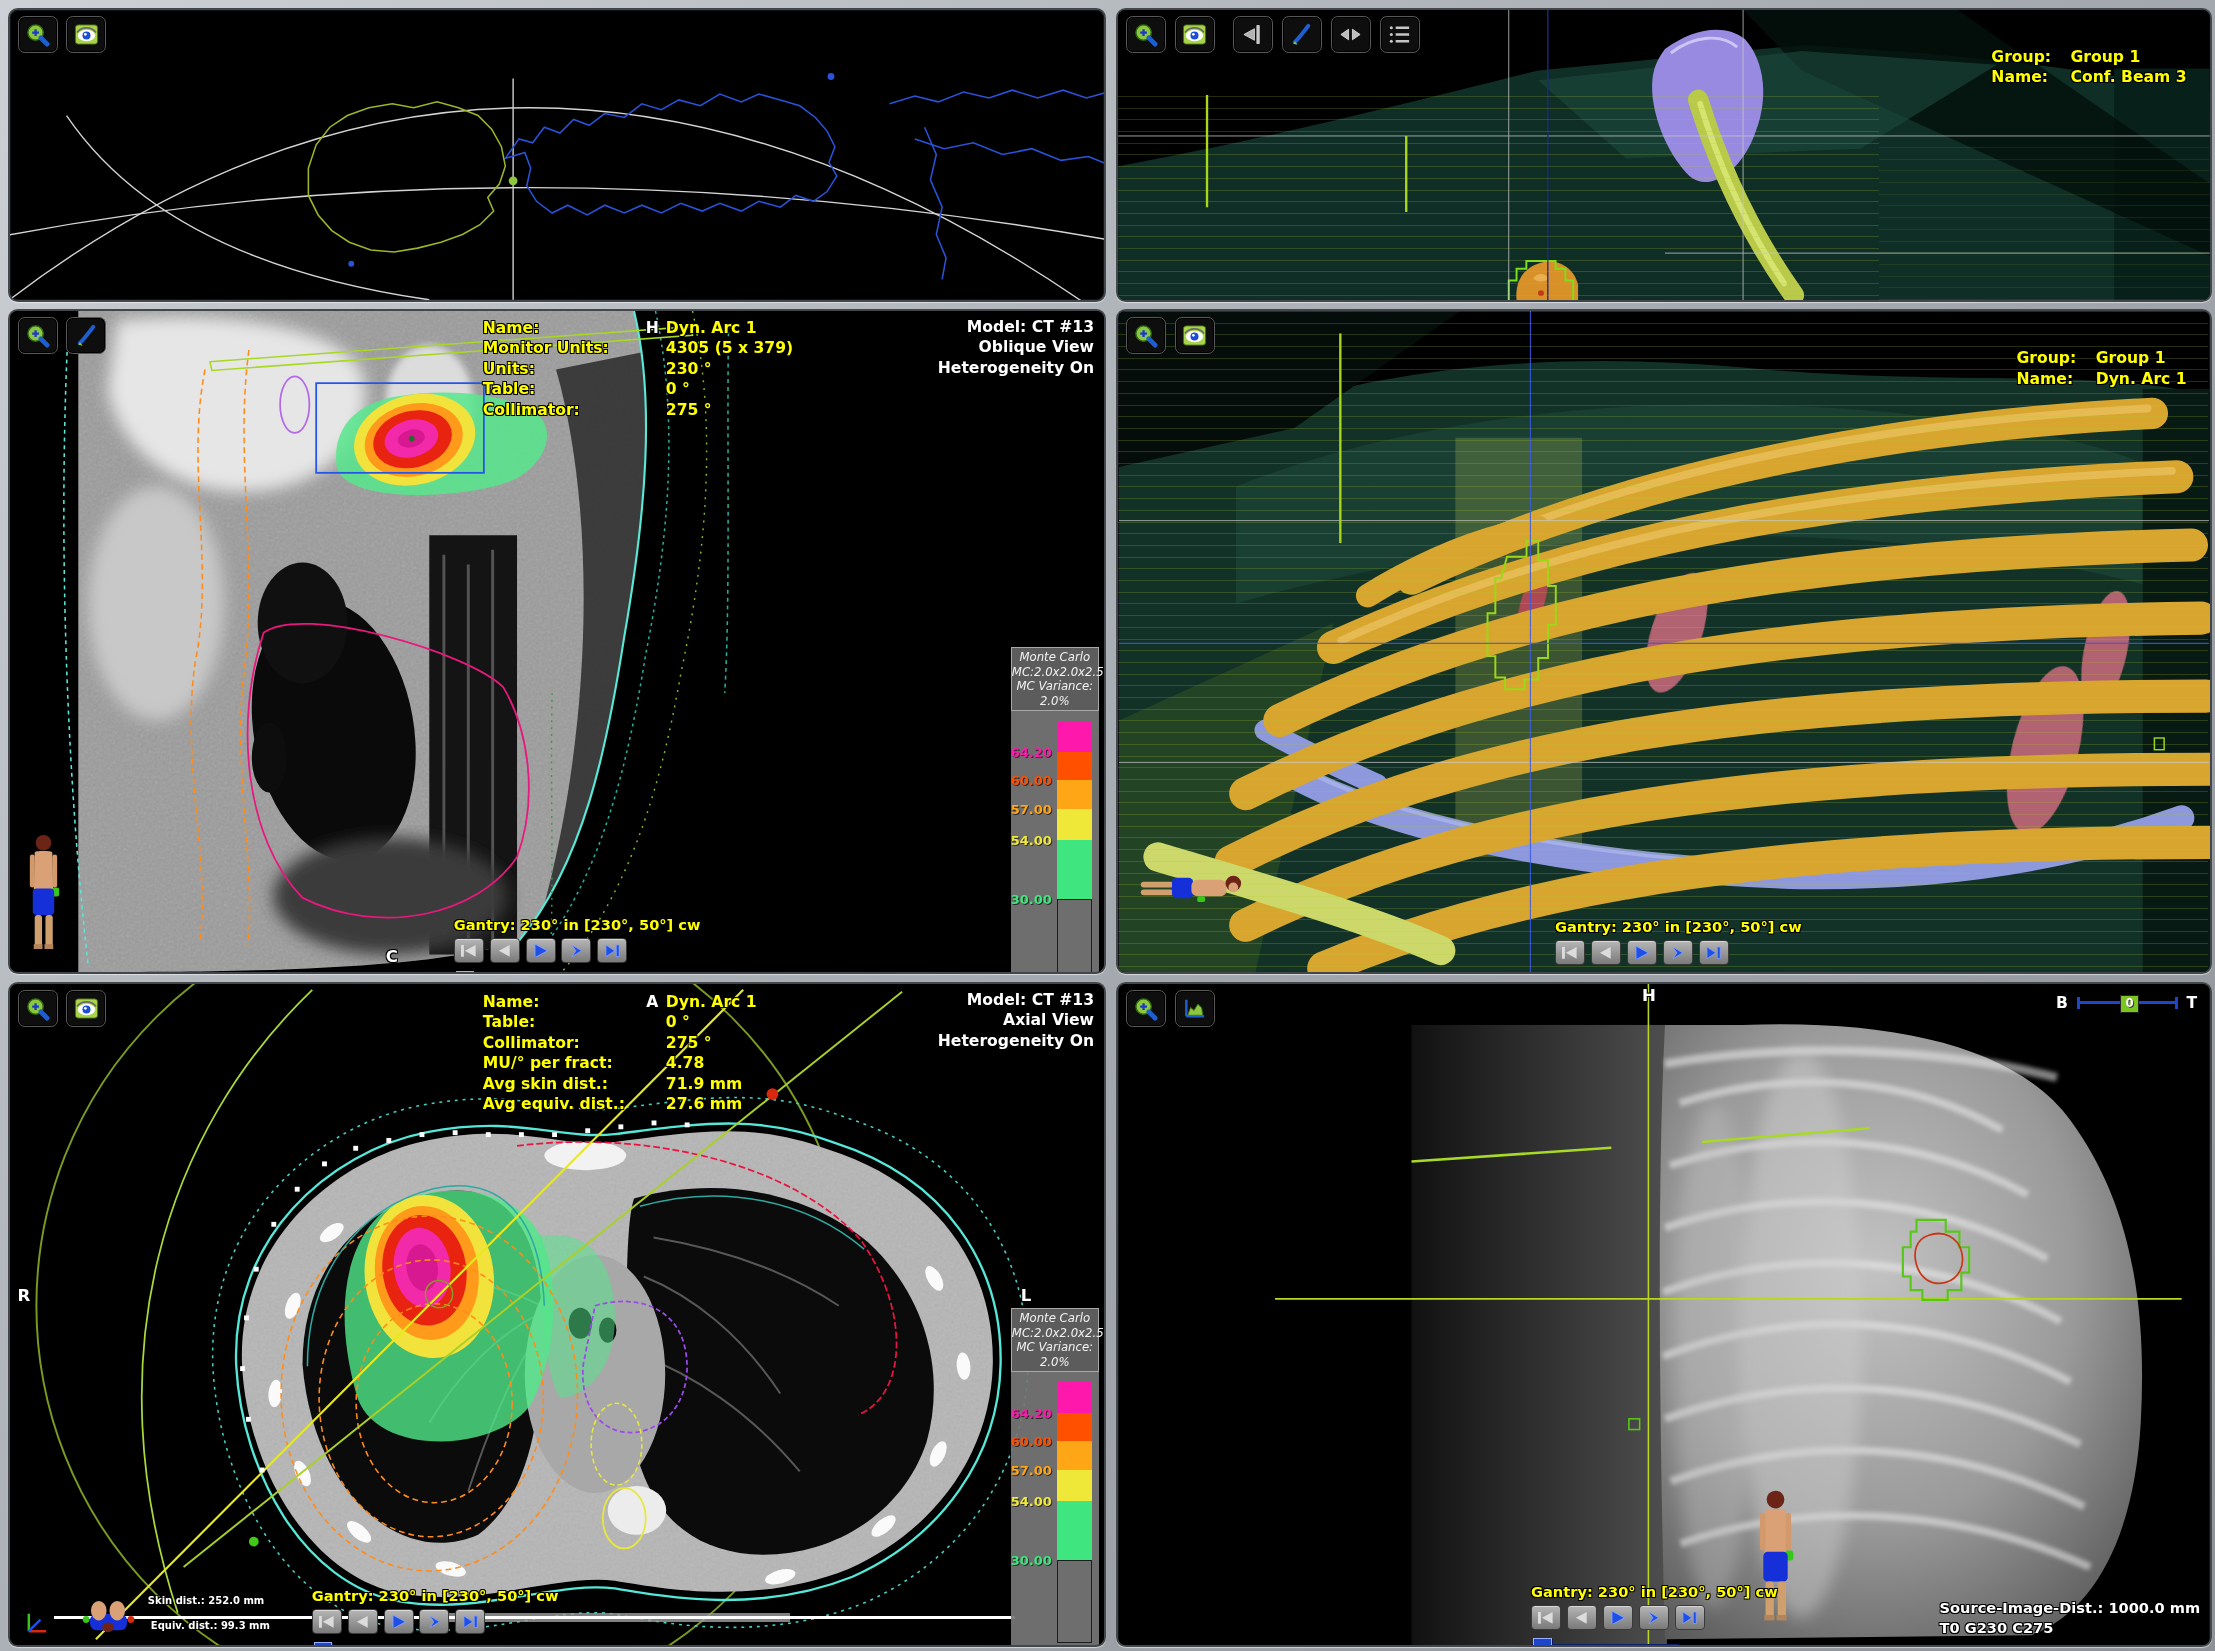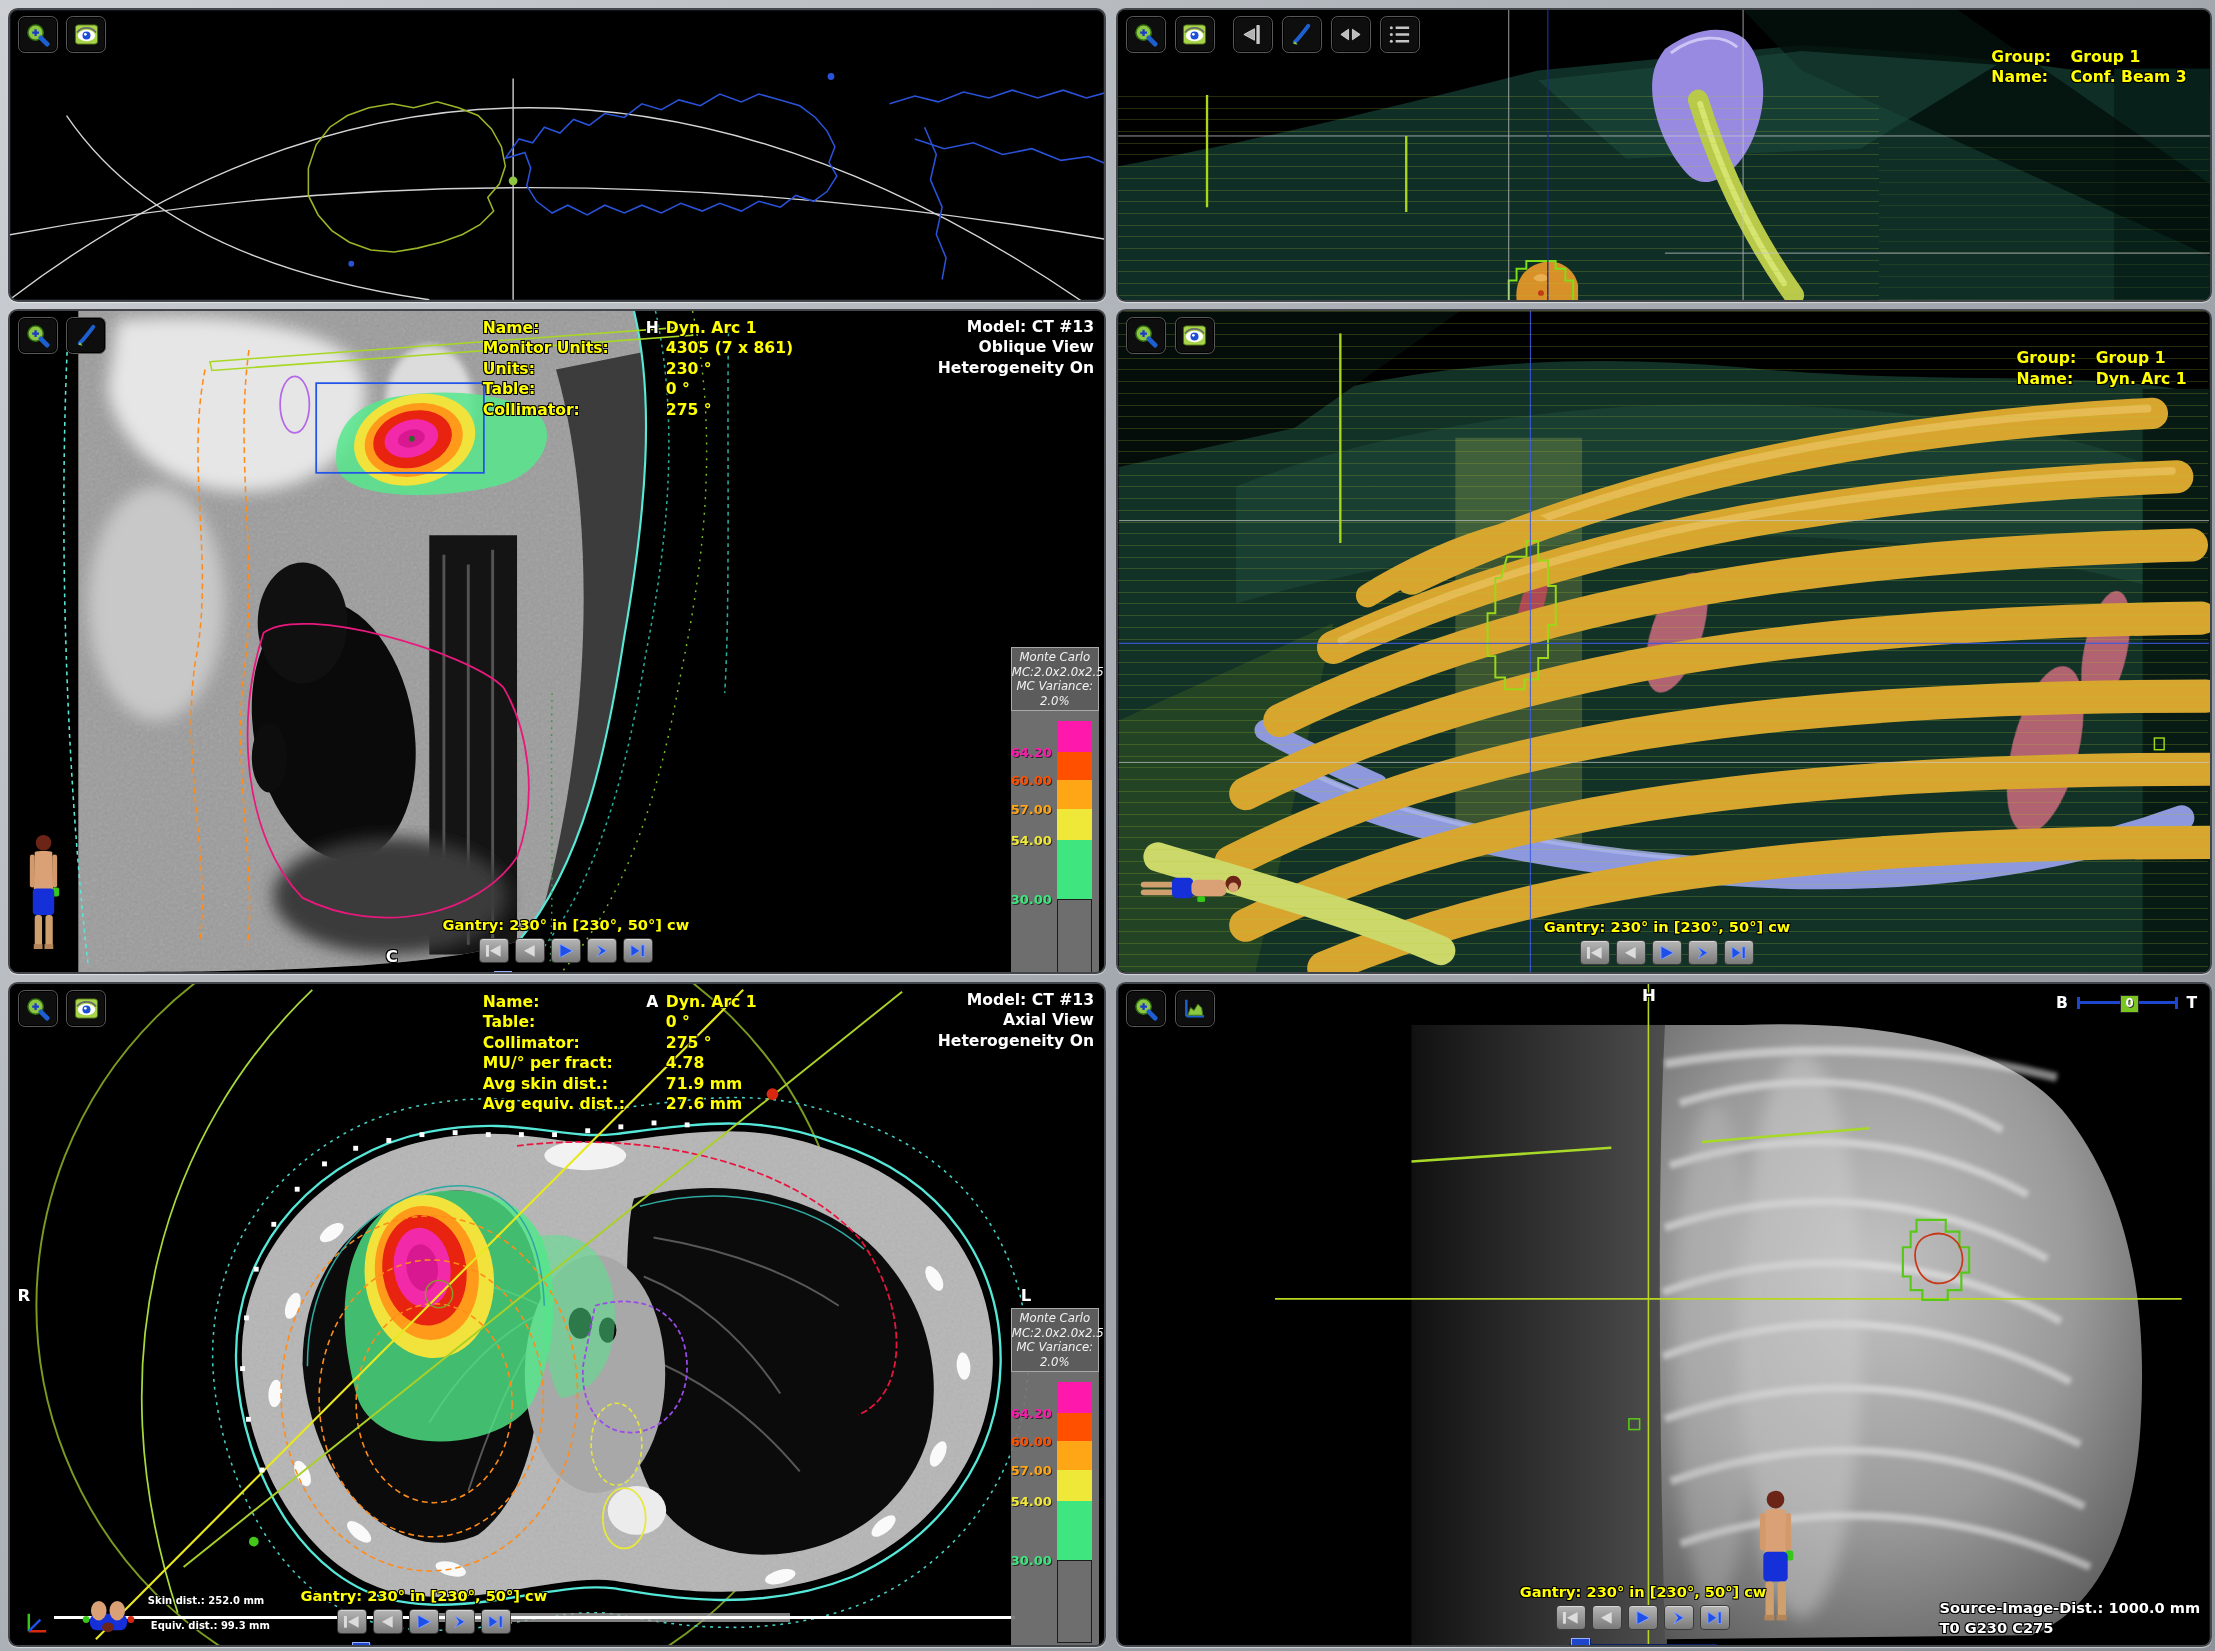--- a/index.html
+++ b/index.html
@@ -18,21 +18,21 @@
   .grpblk{position:absolute;right:23.4px;top:7.8px;display:grid;grid-template-columns:auto auto;gap:2.9px 19.5px;font-size:15.6px;z-index:7;margin-top:30px;}
   .legend{position:absolute;width:88px;background:rgba(118,118,118,.93);z-index:9;}
   .legend-hd{background:rgba(92,92,92,.96);color:#f2f2f2;font-size:11.7px;text-align:center;padding:2px 0;line-height:14.6px;border:1px solid #a8a8a8;font-style:italic;}
   .legend-body{position:relative;height:261px;margin-top:9.8px;}
   .legend-bar{position:absolute;right:6.8px;top:0;width:35px;}
   .seg{width:100%;}
   .seg-dots{background-image:radial-gradient(circle,rgba(255,255,255,.75) 1px,transparent 1.4px);background-size:4.9px 4.9px;}
   .seg-empty{border:1px solid #1d1d1d;background:#6e6e6e;box-sizing:border-box;}
   .leglbl{position:absolute;right:47px;font-size:13px;font-weight:bold;text-shadow:1px 1px 0 #2a2a2a;}
   .legend-unit{color:#fff;font-weight:bold;text-align:center;font-size:14.6px;padding:4.9px 0 3.9px;text-shadow:1px 1px 0 #000;}
-  .transport{position:absolute;width:224px;display:flex;flex-direction:column;align-items:center;z-index:9;}
+  .transport{position:absolute;width:224px;display:flex;flex-direction:column;align-items:flex-start;z-index:9;}
   .gtext{font-size:14.6px;white-space:nowrap;}
   .tbtns{display:flex;gap:5.9px;margin-top:4.9px;}
   .tb{width:30px;height:25px;border:1px solid #3a3a3a;border-radius:3.9px;background:linear-gradient(#b6b6b6,#7a7a7a);display:flex;align-items:center;justify-content:center;padding:0;cursor:pointer;box-shadow:inset 0 1px 0 #d8d8d8;}
   .tslider{position:relative;width:148px;height:17.6px;margin-top:6.8px;}
   .tslider .track{position:absolute;left:0;right:0;top:7.8px;height:3.9px;background:#1e46cc;border:1px solid #0a1e66;}
   .tslider .handle{position:absolute;left:2px;top:1px;width:16.6px;height:15.6px;background:#1e46cc;border:1px solid #9ab0ff;box-shadow:1px 1px 0 #061a66;cursor:pointer;}
   .tslider .tick{position:absolute;left:72px;top:2.9px;width:2px;height:10.7px;background:#fff;}
   .marker{position:absolute;font-size:16.6px;z-index:7;}
   .btslider{position:absolute;display:flex;align-items:center;gap:8.8px;z-index:8;font-size:15.6px;}
   .bt-track{position:relative;width:101px;height:15.6px;}
@@ -341,21 +341,21 @@
     </div>
     <div class="info" style="left:473px;top:6.8px;">
       <div class="irow">
           <span class="yl lab">Name:</span>
           <span class="wh mk">H</span>
           <span class="yl val">Dyn. Arc 1</span>
         </div>
       <div class="irow">
           <span class="yl lab">Monitor Units:</span>
           <span class="wh mk"></span>
-          <span class="yl val">4305 (7 x 861)</span>
+          <span class="yl val">4305 (5 x 379)</span>
         </div>
       <div class="irow">
           <span class="yl lab">Units:</span>
           <span class="wh mk"></span>
           <span class="yl val">230 °</span>
         </div>
       <div class="irow">
           <span class="yl lab">Table:</span>
           <span class="wh mk"></span>
           <span class="yl val">0 °</span>

